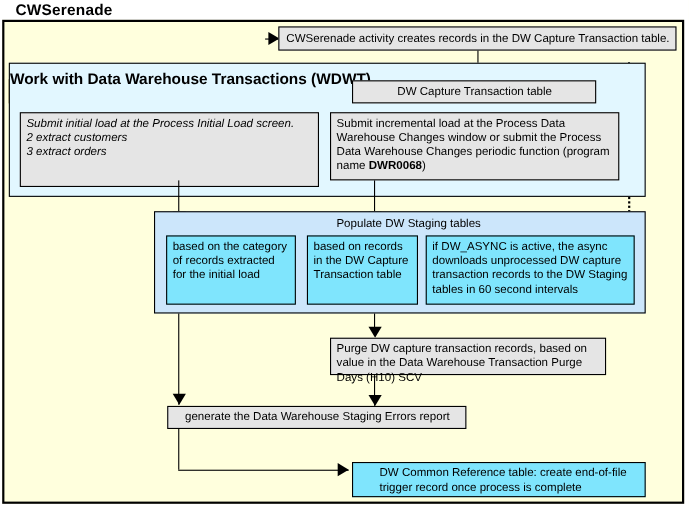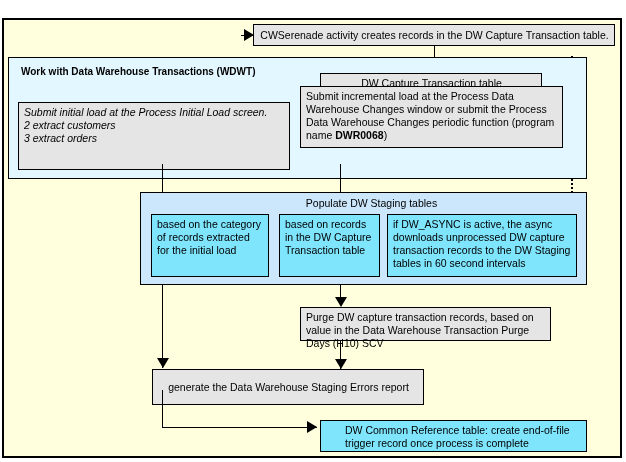--- a/index.html
+++ b/index.html
@@ -72,24 +72,24 @@
   #populate-group {
     background: #cce6fb;
   }
   .group-title {
     position: absolute;
     font-size: 10.5px;
     color: #000000;
     line-height: 13px;
   }
   #wdwt-title {
-    left: 12px;
+    left: 0;
     top: 7px;
     font-weight: bold;
-    font-size: 10px;
+    font-size: 14px;
   }
   #populate-title {
     left: 0;
     right: 0;
     top: 4px;
     text-align: center;
     padding-left: 16px;
   }
   
   .vline {
@@ -121,20 +121,21 @@
     border-bottom: 6px solid transparent;
     border-left: 10px solid #000000;
   }
   .bold-word { font-weight: bold; }
 </style>
 </head>
 <body>
 
 <div id="canvas">
 
+  <div id="diagram-title">CWSerenade</div>
 
   <div id="outer-frame"></div>
 
   <div class="node fill-white vcenter" style="left:8px; top:24px; width:233px; height:22px;">
     <span>Use Data Warehouse (G94) SCV is selected</span>
   </div>
 
   <div class="hline" style="left:241px; top:35px; width:13px;"></div>
   <div class="arrow-right" style="left:244px; top:29px;"></div>
 
@@ -155,21 +156,21 @@
   <div class="node fill-blue vcenter center" style="left:320px; top:73px; width:222px; height:21px;">
     <span>DW Capture Transaction table</span>
   </div>
 
   <div class="node fill-blue" style="left:18px; top:102px; width:272px; height:68px;font-style:italic;">
     <div>Submit initial load at the Process Initial Load screen.</div>
     <div>2 extract customers</div>
     <div>3 extract orders</div>
   </div>
 
-  <div class="node fill-blue" style="left:300px; top:86px; width:263px; height:62px;">
+  <div class="node fill-blue" style="left:300px; top:102px; width:263px; height:62px;">
     <span>Submit incremental load at the Process Data Warehouse Changes window or submit the Process Data Warehouse Changes periodic function (program name </span><span class="bold-word">DWR0068</span><span>)</span>
   </div>
 
   <div class="vline" style="left:162px; top:164px; height:35px;"></div>
   <div class="arrow-down" style="left:157px; top:192px;"></div>
 
   <div class="vline" style="left:340px; top:164px; height:35px;"></div>
   <div class="arrow-down" style="left:335px; top:192px;"></div>
 
   <div class="group" id="populate-group" style="left:140px; top:192px; width:447px; height:93px;">
@@ -194,21 +195,21 @@
   <div class="node fill-blue" style="left:300px; top:307px; width:251px; height:34px;">
     <span>Purge DW capture transaction records, based on value in the Data Warehouse Transaction Purge Days (H10) SCV</span>
   </div>
 
   <div class="vline" style="left:340px; top:341px; height:28px;"></div>
   <div class="arrow-down" style="left:335px; top:359px;"></div>
 
   <div class="vline" style="left:162px; top:285px; height:83px;"></div>
   <div class="arrow-down" style="left:157px; top:358px;"></div>
 
-  <div class="node fill-blue vcenter" style="left:152px; top:369px; width:272px; height:36px;">
+  <div class="node fill-blue vcenter" style="left:152px; top:369px; width:272px; height:21px;">
     <span>generate the Data Warehouse Staging Errors report</span>
   </div>
 
   <div class="vline" style="left:162px; top:390px; height:37px;"></div>
   <div class="hline" style="left:162px; top:427px; width:155px;"></div>
   <div class="arrow-right" style="left:307px; top:421px;"></div>
 
   <div class="node fill-cyan" style="left:320px; top:420px; width:267px; height:32px;padding-left:24px;">
     <span>DW Common Reference table: create end-of-file trigger record once process is complete</span>
   </div>

